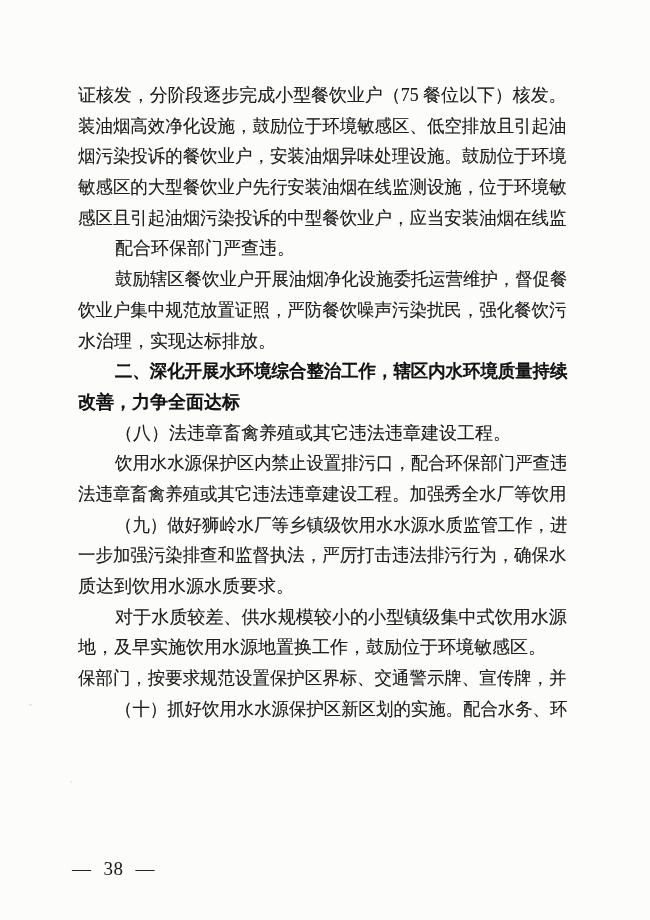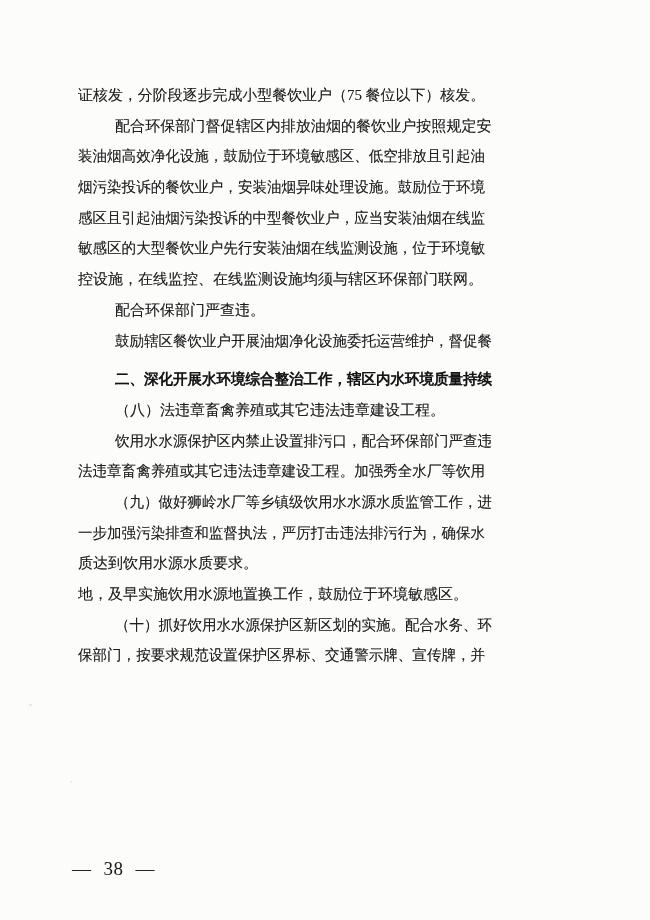--- a/index.html
+++ b/index.html
@@ -3,62 +3,64 @@
 <meta charset="utf-8">
 <style>
   html,body{margin:0;padding:0;background:#e9e9e9;}
   .page{
     position:relative;width:650px;height:920px;margin:0 auto;
     background:#fcfcfb;overflow:hidden;
     font-family:"Liberation Serif",serif;
   }
   .doc-body{position:absolute;left:78px;top:80px;width:502px;}
   .line{
-    height:30.7px;line-height:30.7px;font-size:15px;color:#1f1f1f;
+    height:30.7px;line-height:30.7px;font-size:18px;color:#1f1f1f;
     white-space:nowrap;
   }
   .line>span{
     display:inline-block;transform-origin:0 50%;
     text-shadow:0 0 0.5px rgba(25,25,25,0.45);
   }
   .line.indent{padding-left:37px;}
-  .line.head{font-family:"Liberation Sans",sans-serif;font-weight:700;color:#141414;margin-top:8px;}
+  .line.head{font-family:"Liberation Sans",sans-serif;font-weight:700;color:#141414;}
   .footer{
     position:absolute;left:72px;top:856px;height:26px;
     display:flex;align-items:center;gap:12px;
     font-size:19px;color:#161616;letter-spacing:0.5px;
   }
   .speck{position:absolute;background:#555;border-radius:50%;opacity:0.14;}
   .speck.s1{left:29px;top:704px;width:3px;height:2px;}
   .speck.s2{left:70px;top:781px;width:2px;height:2px;}
 </style>
 </head>
 <body>
 
 <div class="page">
   <div class="doc-body">
       <div class="line"><span style="transform: scaleX(0.996);">证核发，分阶段逐步完成小型餐饮业户（75 餐位以下）核发。</span></div>
-      <div class="line indent"><span style="transform: scaleX(1.0043);">配合环保部门督促辖区内排放油烟的餐饮业户按照规定安</span></div>
       <div class="line"><span style="transform: scaleX(0.9691);">装油烟高效净化设施，鼓励位于环境敏感区、低空排放且引起油</span></div>
       <div class="line"><span style="transform: scaleX(0.9691);">烟污染投诉的餐饮业户，安装油烟异味处理设施。鼓励位于环境</span></div>
+      <div class="line"><span style="transform: scaleX(0.9691);">敏感区的大型餐饮业户先行安装油烟在线监测设施，位于环境敏</span></div>
       <div class="line"><span style="transform: scaleX(0.9691);">感区且引起油烟污染投诉的中型餐饮业户，应当安装油烟在线监</span></div>
-      <div class="line"><span style="transform: scaleX(0.9691);">敏感区的大型餐饮业户先行安装油烟在线监测设施，位于环境敏</span></div>
-      <div class="line"><span>控设施，在线监控、在线监测设施均须与辖区环保部门联网。</span></div>
       <div class="line indent"><span>配合环保部门严查违。</span></div>
       <div class="line indent"><span style="transform: scaleX(0.9667);">鼓励辖区餐饮业户开展油烟净化设施委托运营维护，督促餐</span></div>
+      <div class="line"><span style="transform: scaleX(0.9691);">饮业户集中规范放置证照，严防餐饮噪声污染扰民，强化餐饮污</span></div>
+      <div class="line"><span>水治理，实现达标排放。</span></div>
       <div class="line head indent"><span style="transform: scaleX(0.9667);">二、深化开展水环境综合整治工作，辖区内水环境质量持续</span></div>
+      <div class="line head"><span>改善，力争全面达标</span></div>
       <div class="line indent"><span>（八）法违章畜禽养殖或其它违法违章建设工程。</span></div>
       <div class="line indent"><span style="transform: scaleX(0.9667);">饮用水水源保护区内禁止设置排污口，配合环保部门严查违</span></div>
       <div class="line"><span style="transform: scaleX(0.9691);">法违章畜禽养殖或其它违法违章建设工程。加强秀全水厂等饮用</span></div>
       <div class="line indent"><span style="transform: scaleX(0.9667);">（九）做好狮岭水厂等乡镇级饮用水水源水质监管工作，进</span></div>
       <div class="line"><span style="transform: scaleX(0.9691);">一步加强污染排查和监督执法，严厉打击违法排污行为，确保水</span></div>
       <div class="line"><span>质达到饮用水源水质要求。</span></div>
+      <div class="line indent"><span style="transform: scaleX(1.0043);">对于水质较差、供水规模较小的小型镇级集中式饮用水源</span></div>
       <div class="line"><span>地，及早实施饮用水源地置换工作，鼓励位于环境敏感区。</span></div>
+      <div class="line"><span style="transform: scaleX(0.9691);">保部门，按要求规范设置保护区界标、交通警示牌、宣传牌，并</span></div>
       <div class="line indent"><span style="transform: scaleX(0.9667);">（十）抓好饮用水水源保护区新区划的实施。配合水务、环</span></div>
-      <div class="line"><span style="transform: scaleX(0.9691);">保部门，按要求规范设置保护区界标、交通警示牌、宣传牌，并</span></div>
     </div>
 
   <div class="footer">
     <span>—</span>
     <span>38</span>
     <span>—</span>
   </div>
 
   <div class="speck s1"></div>
   <div class="speck s2"></div>

